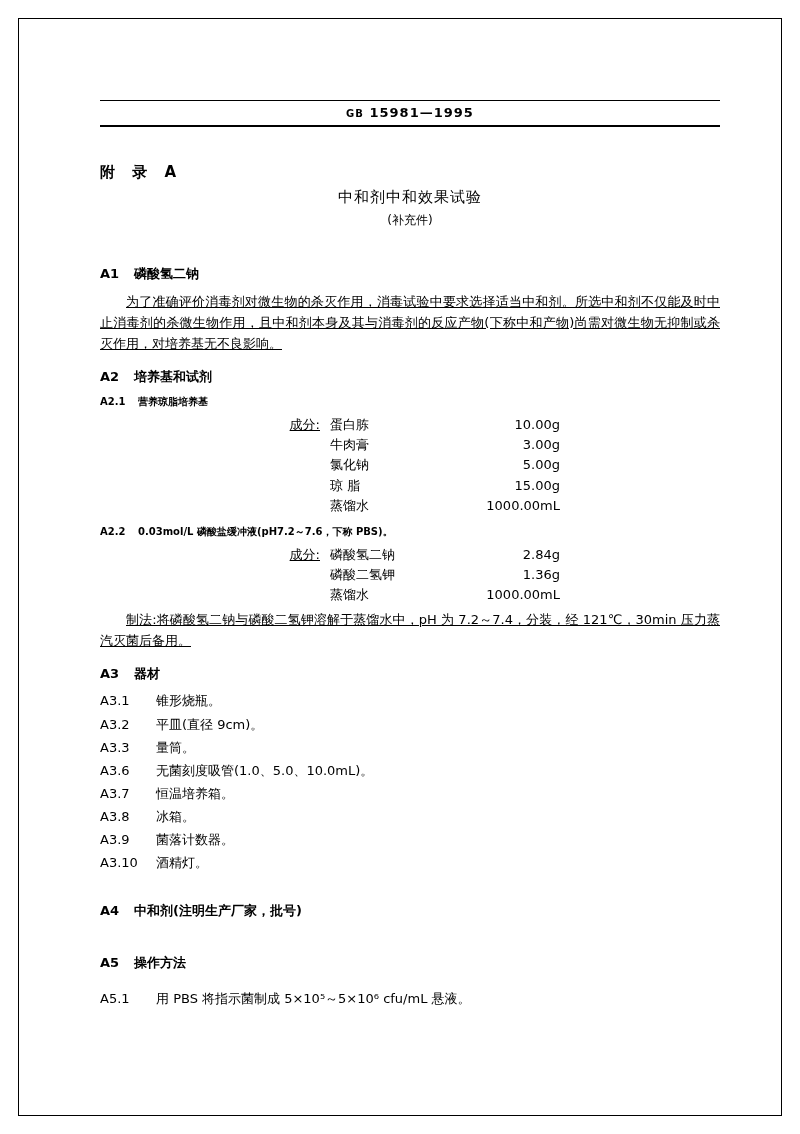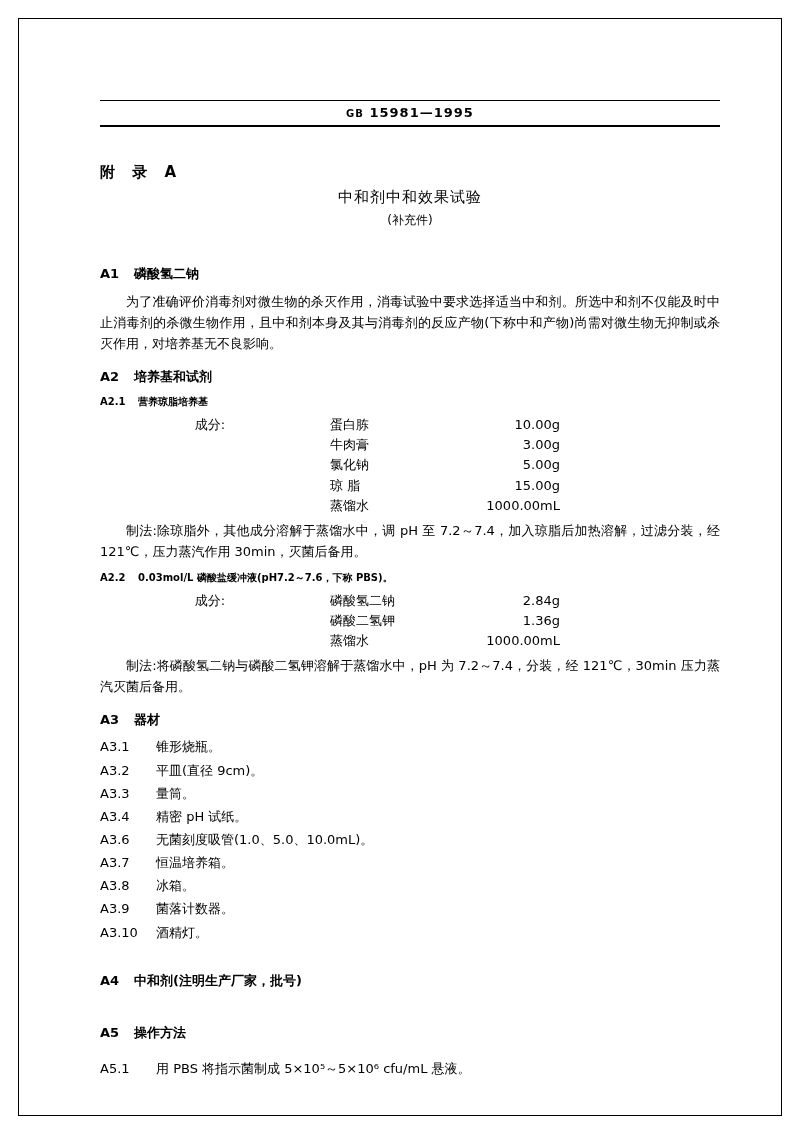--- a/index.html
+++ b/index.html
@@ -93,34 +93,36 @@
   .sub-head .num {
     display: inline-block;
     min-width: 38px;
   }
   p.body-text {
     font-size: 13px;
     line-height: 1.62;
     margin: 0 0 3px 0;
     text-align: justify;
     text-indent: 26px;
+    text-decoration: underline;
   }
   .recipe {
     margin: 2px 0 4px 0;
   }
   .recipe-row {
     font-size: 13px;
     line-height: 1.55;
     display: flex;
   }
   .recipe-label {
     width: 230px;
-    text-align: center;
+    text-align: right;
     padding-right: 10px;
     box-sizing: border-box;
+    text-decoration: underline;
   }
   .recipe-name {
     width: 110px;
   }
   .recipe-val {
     width: 120px;
     text-align: right;
   }
   .item-line {
     font-size: 13px;
@@ -199,21 +201,20 @@
         <div class="recipe-name">琼 脂</div>
         <div class="recipe-val">15.00g</div>
       </div>
       <div class="recipe-row">
         <div class="recipe-label"></div>
         <div class="recipe-name">蒸馏水</div>
         <div class="recipe-val">1000.00mL</div>
       </div>
     </div>
 
-    <p class="body-text">制法:除琼脂外，其他成分溶解于蒸馏水中，调 pH 至 7.2～7.4，加入琼脂后加热溶解，过滤分装，经121℃，压力蒸汽作用 30min，灭菌后备用。</p>
 
     <div class="sub-head">
       <span class="num">A2.2</span><span>0.03mol/L 磷酸盐缓冲液(pH7.2～7.6，下称 PBS)。</span>
     </div>
 
     <div class="recipe">
       <div class="recipe-row">
         <div class="recipe-label">成分:</div>
         <div class="recipe-name">磷酸氢二钠</div>
         <div class="recipe-val">2.84g</div>
@@ -243,24 +244,20 @@
       </div>
       <div class="item-line">
         <div class="item-num">A3.2</div>
         <div class="item-text">平皿(直径 9cm)。</div>
       </div>
       <div class="item-line">
         <div class="item-num">A3.3</div>
         <div class="item-text">量筒。</div>
       </div>
       <div class="item-line">
-        <div class="item-num">A3.4</div>
-        <div class="item-text">精密 pH 试纸。</div>
-      </div>
-      <div class="item-line">
         <div class="item-num">A3.6</div>
         <div class="item-text">无菌刻度吸管(1.0、5.0、10.0mL)。</div>
       </div>
       <div class="item-line">
         <div class="item-num">A3.7</div>
         <div class="item-text">恒温培养箱。</div>
       </div>
       <div class="item-line">
         <div class="item-num">A3.8</div>
         <div class="item-text">冰箱。</div>

